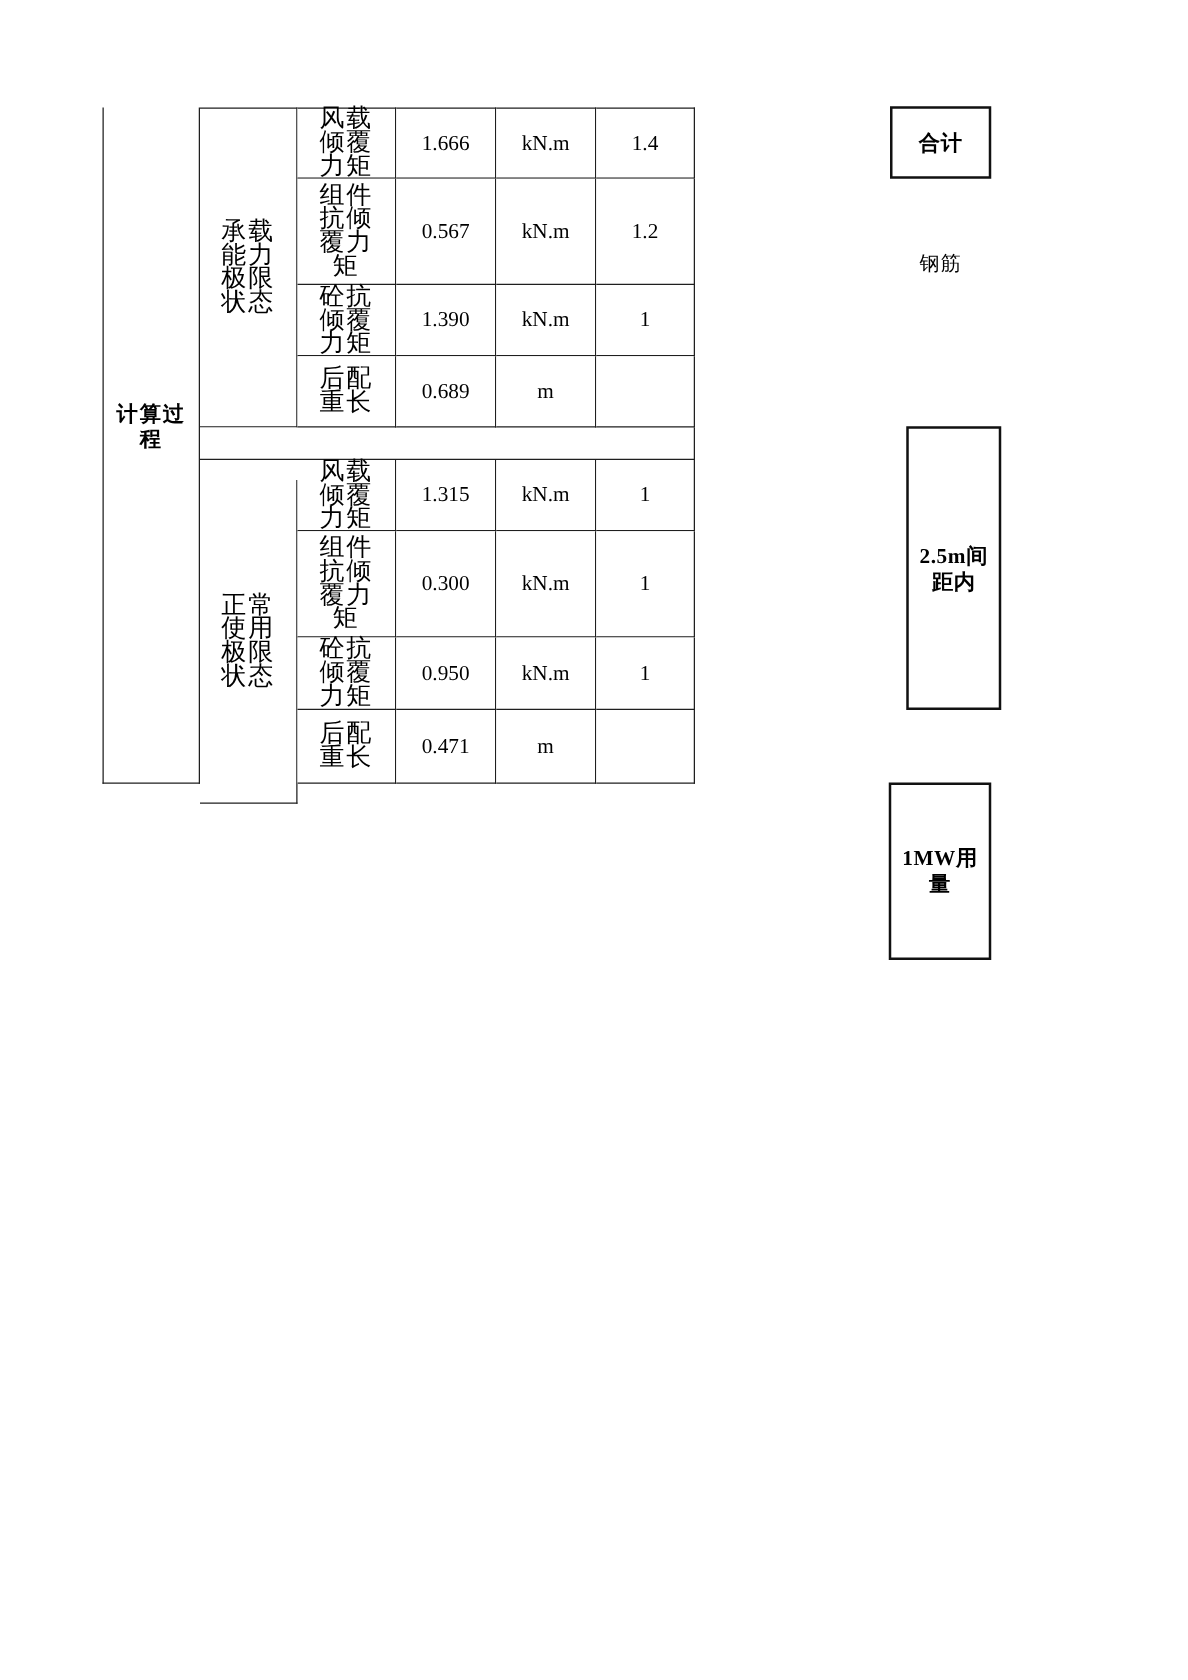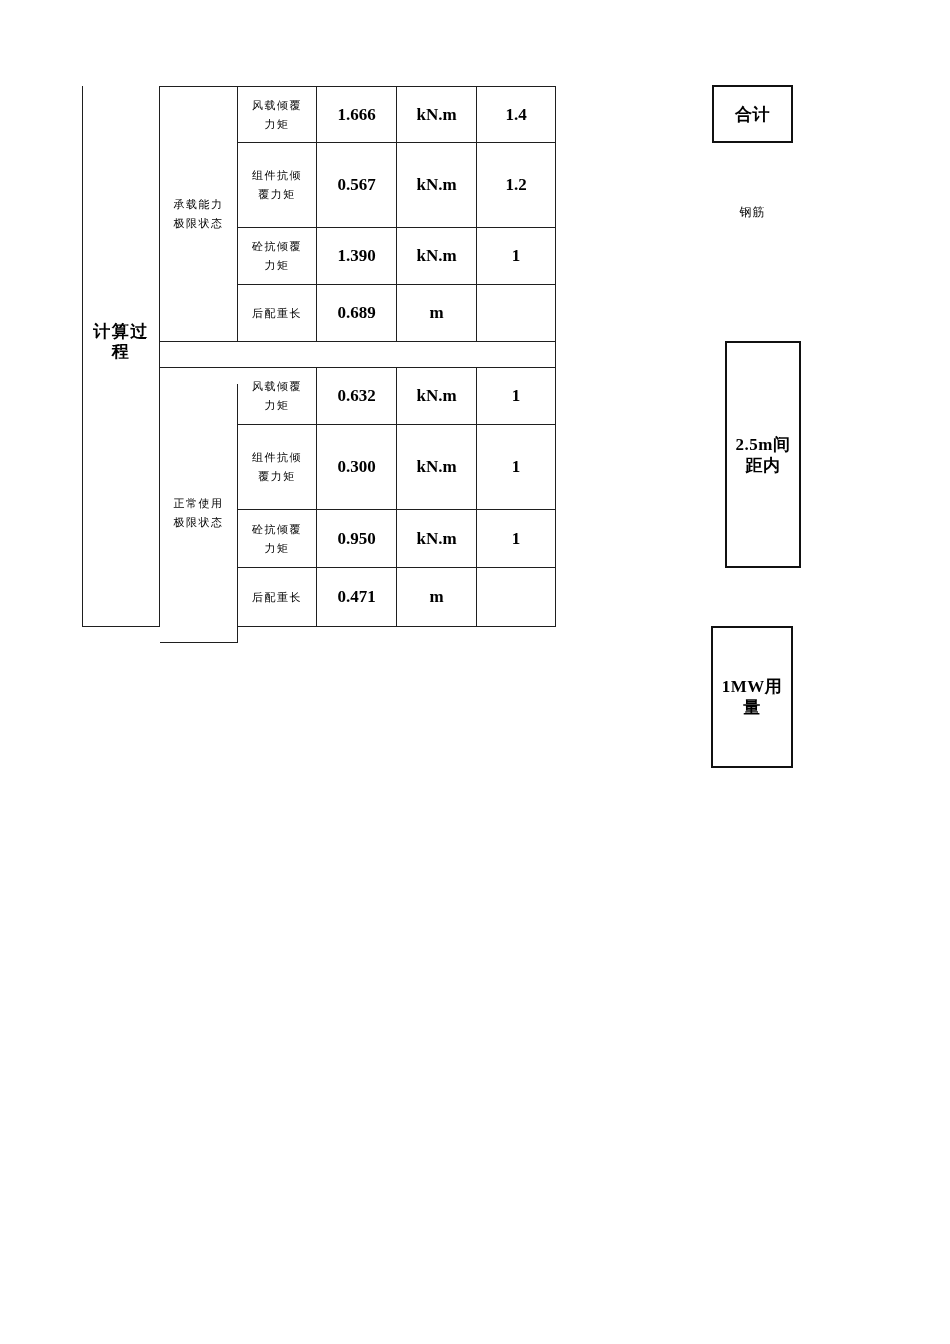--- a/index.html
+++ b/index.html
@@ -10,31 +10,31 @@
   }
   .cell{
     position:absolute;box-sizing:border-box;background:#fff;
     display:flex;align-items:center;justify-content:center;
     text-align:center;color:#000;
   }
   .bl{border-left:1px solid #1f1f1f;}
   .br{border-right:1px solid #1f1f1f;}
   .bt{border-top:1px solid #1f1f1f;}
   .bb{border-bottom:1px solid #1f1f1f;}
-  .cn{font-size:11px;line-height:19px;letter-spacing:1.5px;padding:0 9px;}
-  .num{font-size:17px;line-height:20px;font-weight:bold;}
+  .cn{font-size:20px;line-height:19px;letter-spacing:1.5px;padding:0 9px;}
+  .num{font-size:17px;line-height:20px;}
   .grp{font-weight:bold;font-size:17px;line-height:20px;letter-spacing:1.5px;padding:0 9px 28px;}
   .note-box{
     position:absolute;box-sizing:border-box;border:2px solid #111;background:#fff;
     display:flex;align-items:center;justify-content:center;text-align:center;
     font-weight:bold;font-size:17px;line-height:21px;padding:16px 8px;letter-spacing:0.5px;
   }
   .note-text{
     position:absolute;box-sizing:border-box;display:flex;align-items:center;justify-content:center;
-    text-align:center;font-size:12px;line-height:20px;letter-spacing:1px;
+    text-align:center;font-size:16px;line-height:20px;letter-spacing:1px;
   }
 </style>
 </head>
 <body>
 
 <div>
 
   <div class="cell grp bl br bb" style="left:82px;top:86px;width:78px;height:541px">计算过程</div>
 
   <div class="cell cn bt br bb" style="left:160px;top:86px;width:78px;height:256px">承载能力极限状态</div>
@@ -57,21 +57,21 @@
   <div class="cell num br bb" style="left:317px;top:228px;width:80px;height:57px">1.390</div>
   <div class="cell num br bb" style="left:397px;top:228px;width:80px;height:57px">kN.m</div>
   <div class="cell num br bb" style="left:477px;top:228px;width:79px;height:57px">1</div>
 
   <div class="cell cn br bb" style="left:238px;top:285px;width:79px;height:57px">后配重长</div>
   <div class="cell num br bb" style="left:317px;top:285px;width:80px;height:57px">0.689</div>
   <div class="cell num br bb" style="left:397px;top:285px;width:80px;height:57px">m</div>
   <div class="cell num br bb" style="left:477px;top:285px;width:79px;height:57px"></div>
 
   <div class="cell cn br bb" style="left:238px;top:368px;width:79px;height:57px">风载倾覆力矩</div>
-  <div class="cell num br bb" style="left:317px;top:368px;width:80px;height:57px">0.632</div>
+  <div class="cell num br bb" style="left:317px;top:368px;width:80px;height:57px">1.315</div>
   <div class="cell num br bb" style="left:397px;top:368px;width:80px;height:57px">kN.m</div>
   <div class="cell num br bb" style="left:477px;top:368px;width:79px;height:57px">1</div>
 
   <div class="cell cn br bb" style="left:238px;top:425px;width:79px;height:85px">组件抗倾覆力矩</div>
   <div class="cell num br bb" style="left:317px;top:425px;width:80px;height:85px">0.300</div>
   <div class="cell num br bb" style="left:397px;top:425px;width:80px;height:85px">kN.m</div>
   <div class="cell num br bb" style="left:477px;top:425px;width:79px;height:85px">1</div>
 
   <div class="cell cn br bb" style="left:238px;top:510px;width:79px;height:58px">砼抗倾覆力矩</div>
   <div class="cell num br bb" style="left:317px;top:510px;width:80px;height:58px">0.950</div>

